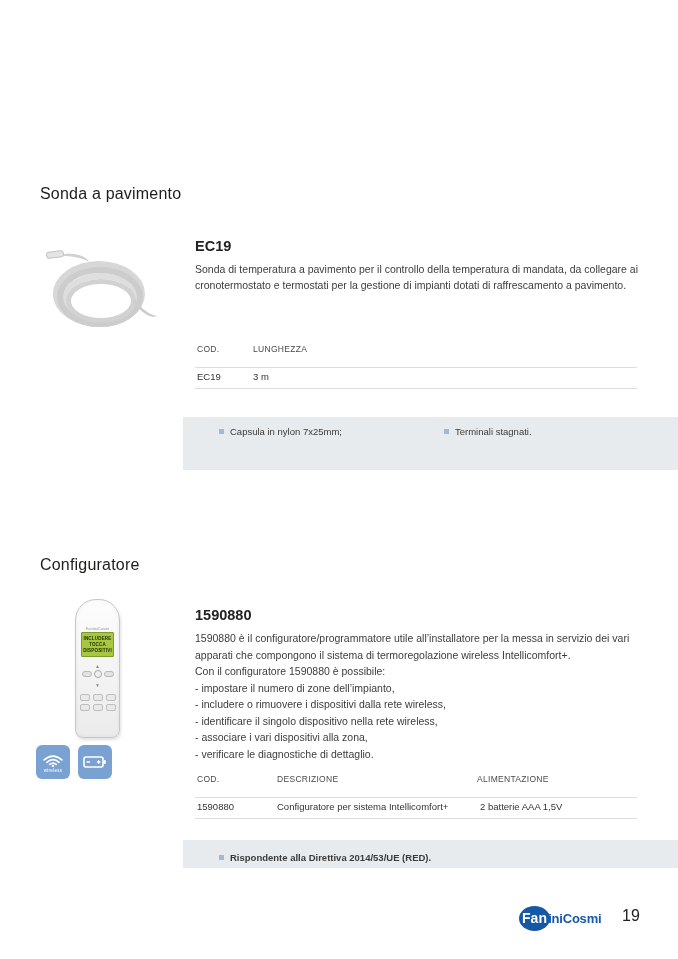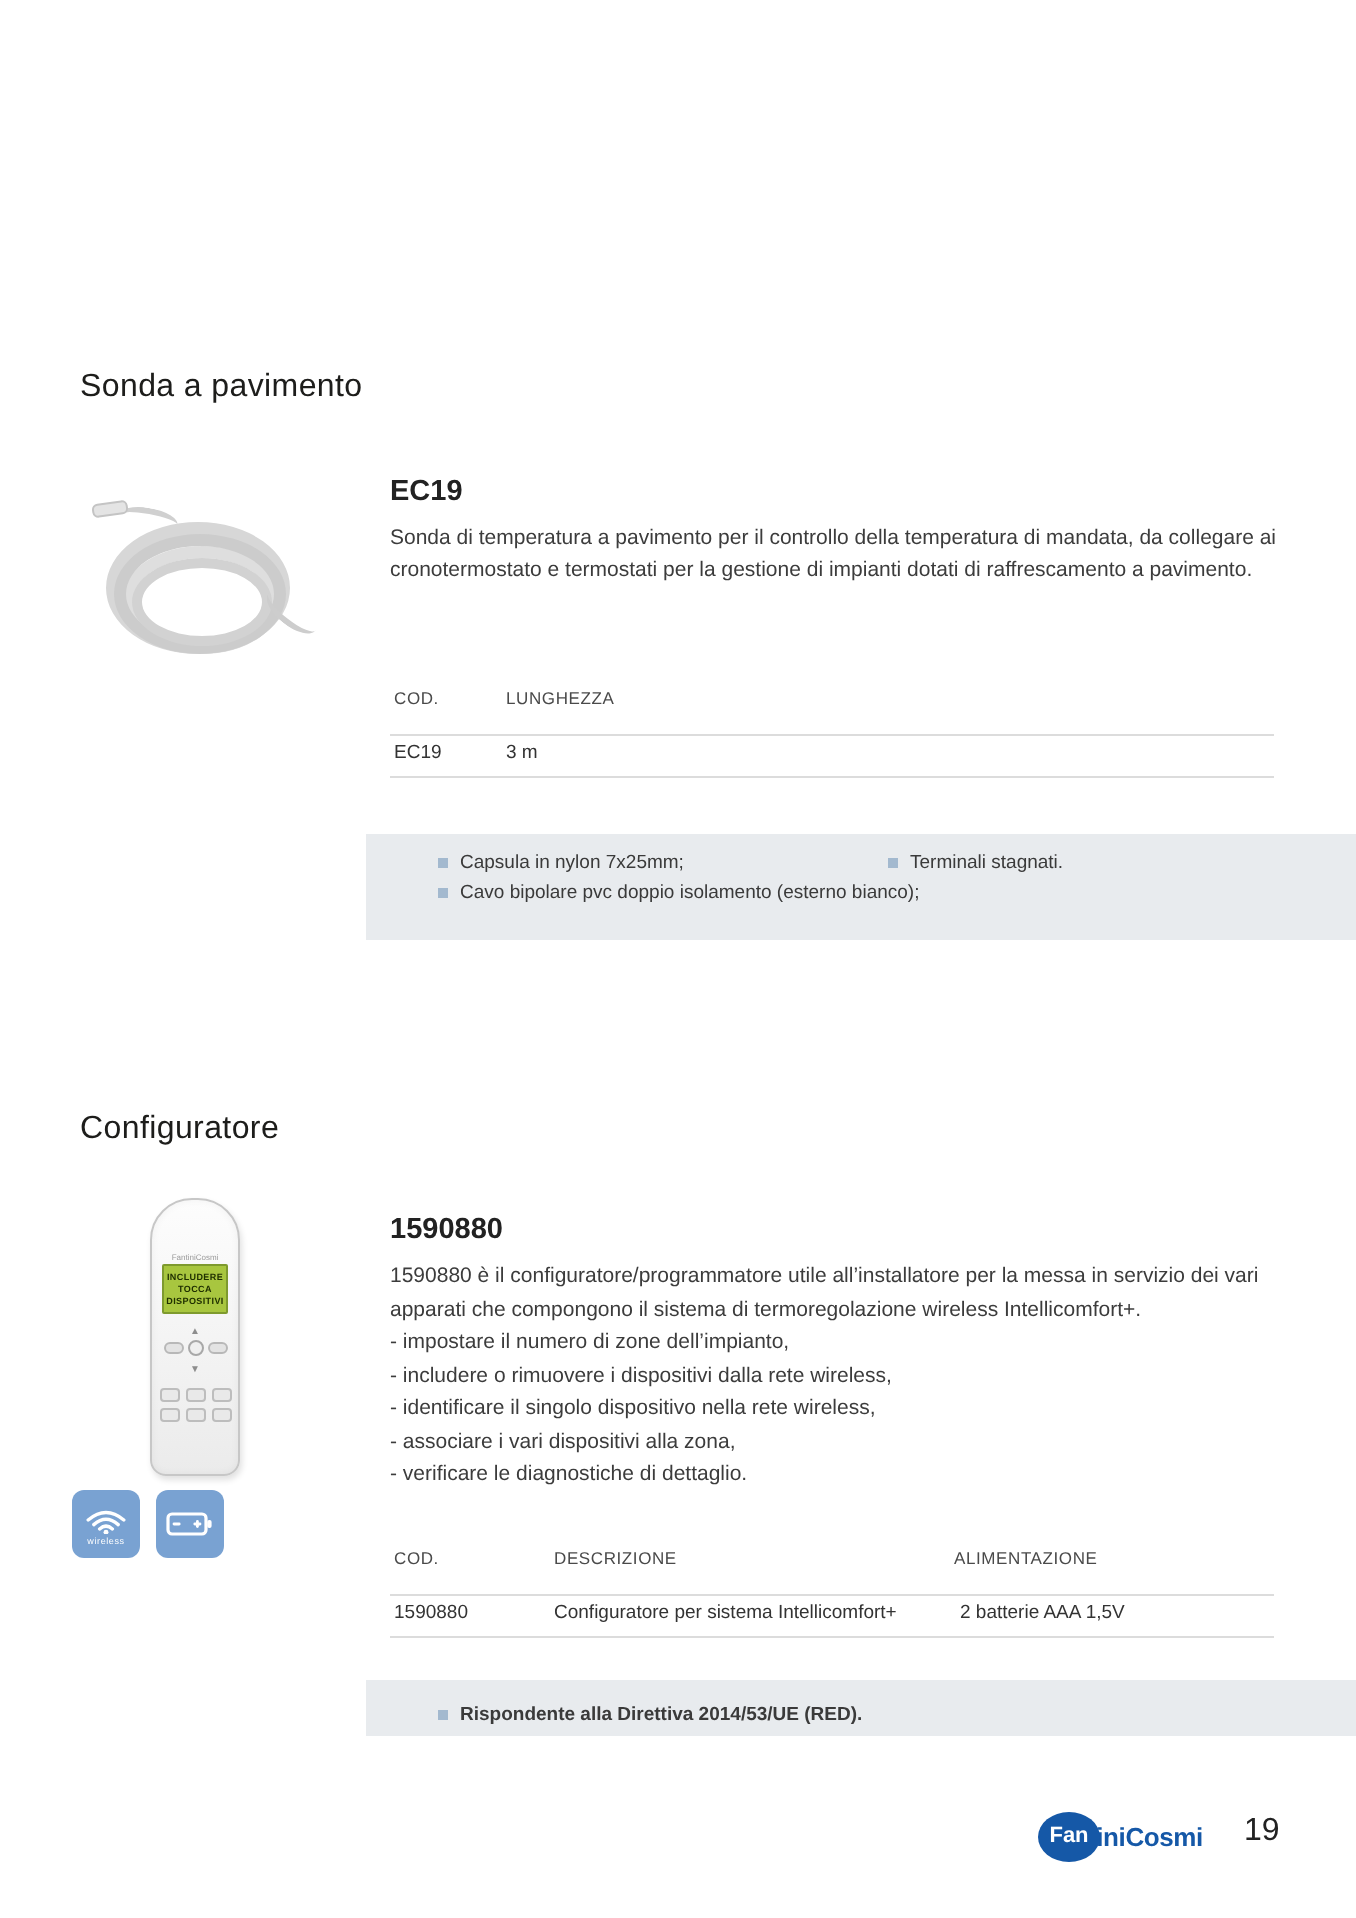--- a/index.html
+++ b/index.html
@@ -122,21 +122,21 @@
   }
   .feat-label {
     font-size:4.5px; color:#ffffff; text-align:center; margin-top:1px; letter-spacing:.3px;
   }
 
   
   .logo-wrap { left:519px; top:905px; height:26px; display:flex; align-items:center; }
   .logo-circle {
     width:31px; height:25px; border-radius:50%;
     background:#1558a7; color:#ffffff;
-    font-size:11px; font-weight:700;
+    font-size:14px; font-weight:700;
     display:flex; align-items:center; justify-content:center;
     position:relative; z-index:2;
   }
   .logo-text {
     font-size:13px; font-weight:700; color:#1558a7;
     margin-left:-6px; position:relative; z-index:1; letter-spacing:-.2px;
   }
   .page-number { left:622px; top:907px; font-size:16px; color:#222222; }
 </style>
 </head>
@@ -164,24 +164,20 @@
   <div class="rule" style="top:23px;"></div>
   <div class="td" style="left:2px;">EC19</div>
   <div class="td" style="left:58px;">3 m</div>
   <div class="rule" style="top:44px;"></div>
 </div>
 
 <div class="abs note-box" style="top:417px; height:53px;">
   <div class="note-item" style="left:12px; top:9px;">
     <span class="bullet-sq"></span>
     <span class="note-text">Capsula in nylon 7x25mm;</span>
-  </div>
-  <div class="note-item" style="left:12px; top:24px;">
-    <span class="bullet-sq"></span>
-    <span class="note-text">Cavo bipolare pvc doppio isolamento (esterno bianco);</span>
   </div>
   <div class="note-item" style="left:237px; top:9px;">
     <span class="bullet-sq"></span>
     <span class="note-text">Terminali stagnati.</span>
   </div>
 </div>
 
 <h1 class="abs section-heading" style="top:556px;">Configuratore</h1>
 
 <div class="abs device">
@@ -226,20 +222,21 @@
       <line x1="15.4" y1="9" x2="18" y2="9" stroke="#ffffff" stroke-width="1.4" stroke-linecap="round"></line>
       <line x1="16.7" y1="7.7" x2="16.7" y2="10.3" stroke="#ffffff" stroke-width="1.4" stroke-linecap="round"></line>
     </svg>
   </div>
 </div>
 
 <h2 class="abs product-code" style="top:607px;">1590880</h2>
 
 <div class="abs" style="left:195px; top:630px; width:448px;">
   <div class="body-line">1590880 è il configuratore/programmatore utile all’installatore per la messa in servizio dei vari apparati che compongono il sistema di termoregolazione wireless Intellicomfort+.</div>
+  <div class="body-line">Con il configuratore 1590880 è possibile:</div>
   <div class="body-line">- impostare il numero di zone dell’impianto,</div>
   <div class="body-line">- includere o rimuovere i dispositivi dalla rete wireless,</div>
   <div class="body-line">- identificare il singolo dispositivo nella rete wireless,</div>
   <div class="body-line">- associare i vari dispositivi alla zona,</div>
   <div class="body-line">- verificare le diagnostiche di dettaglio.</div>
 </div>
 
 <div class="abs spec-table" style="top:774px;">
   <div class="th" style="left:2px;">COD.</div>
   <div class="th" style="left:82px;">DESCRIZIONE</div>

